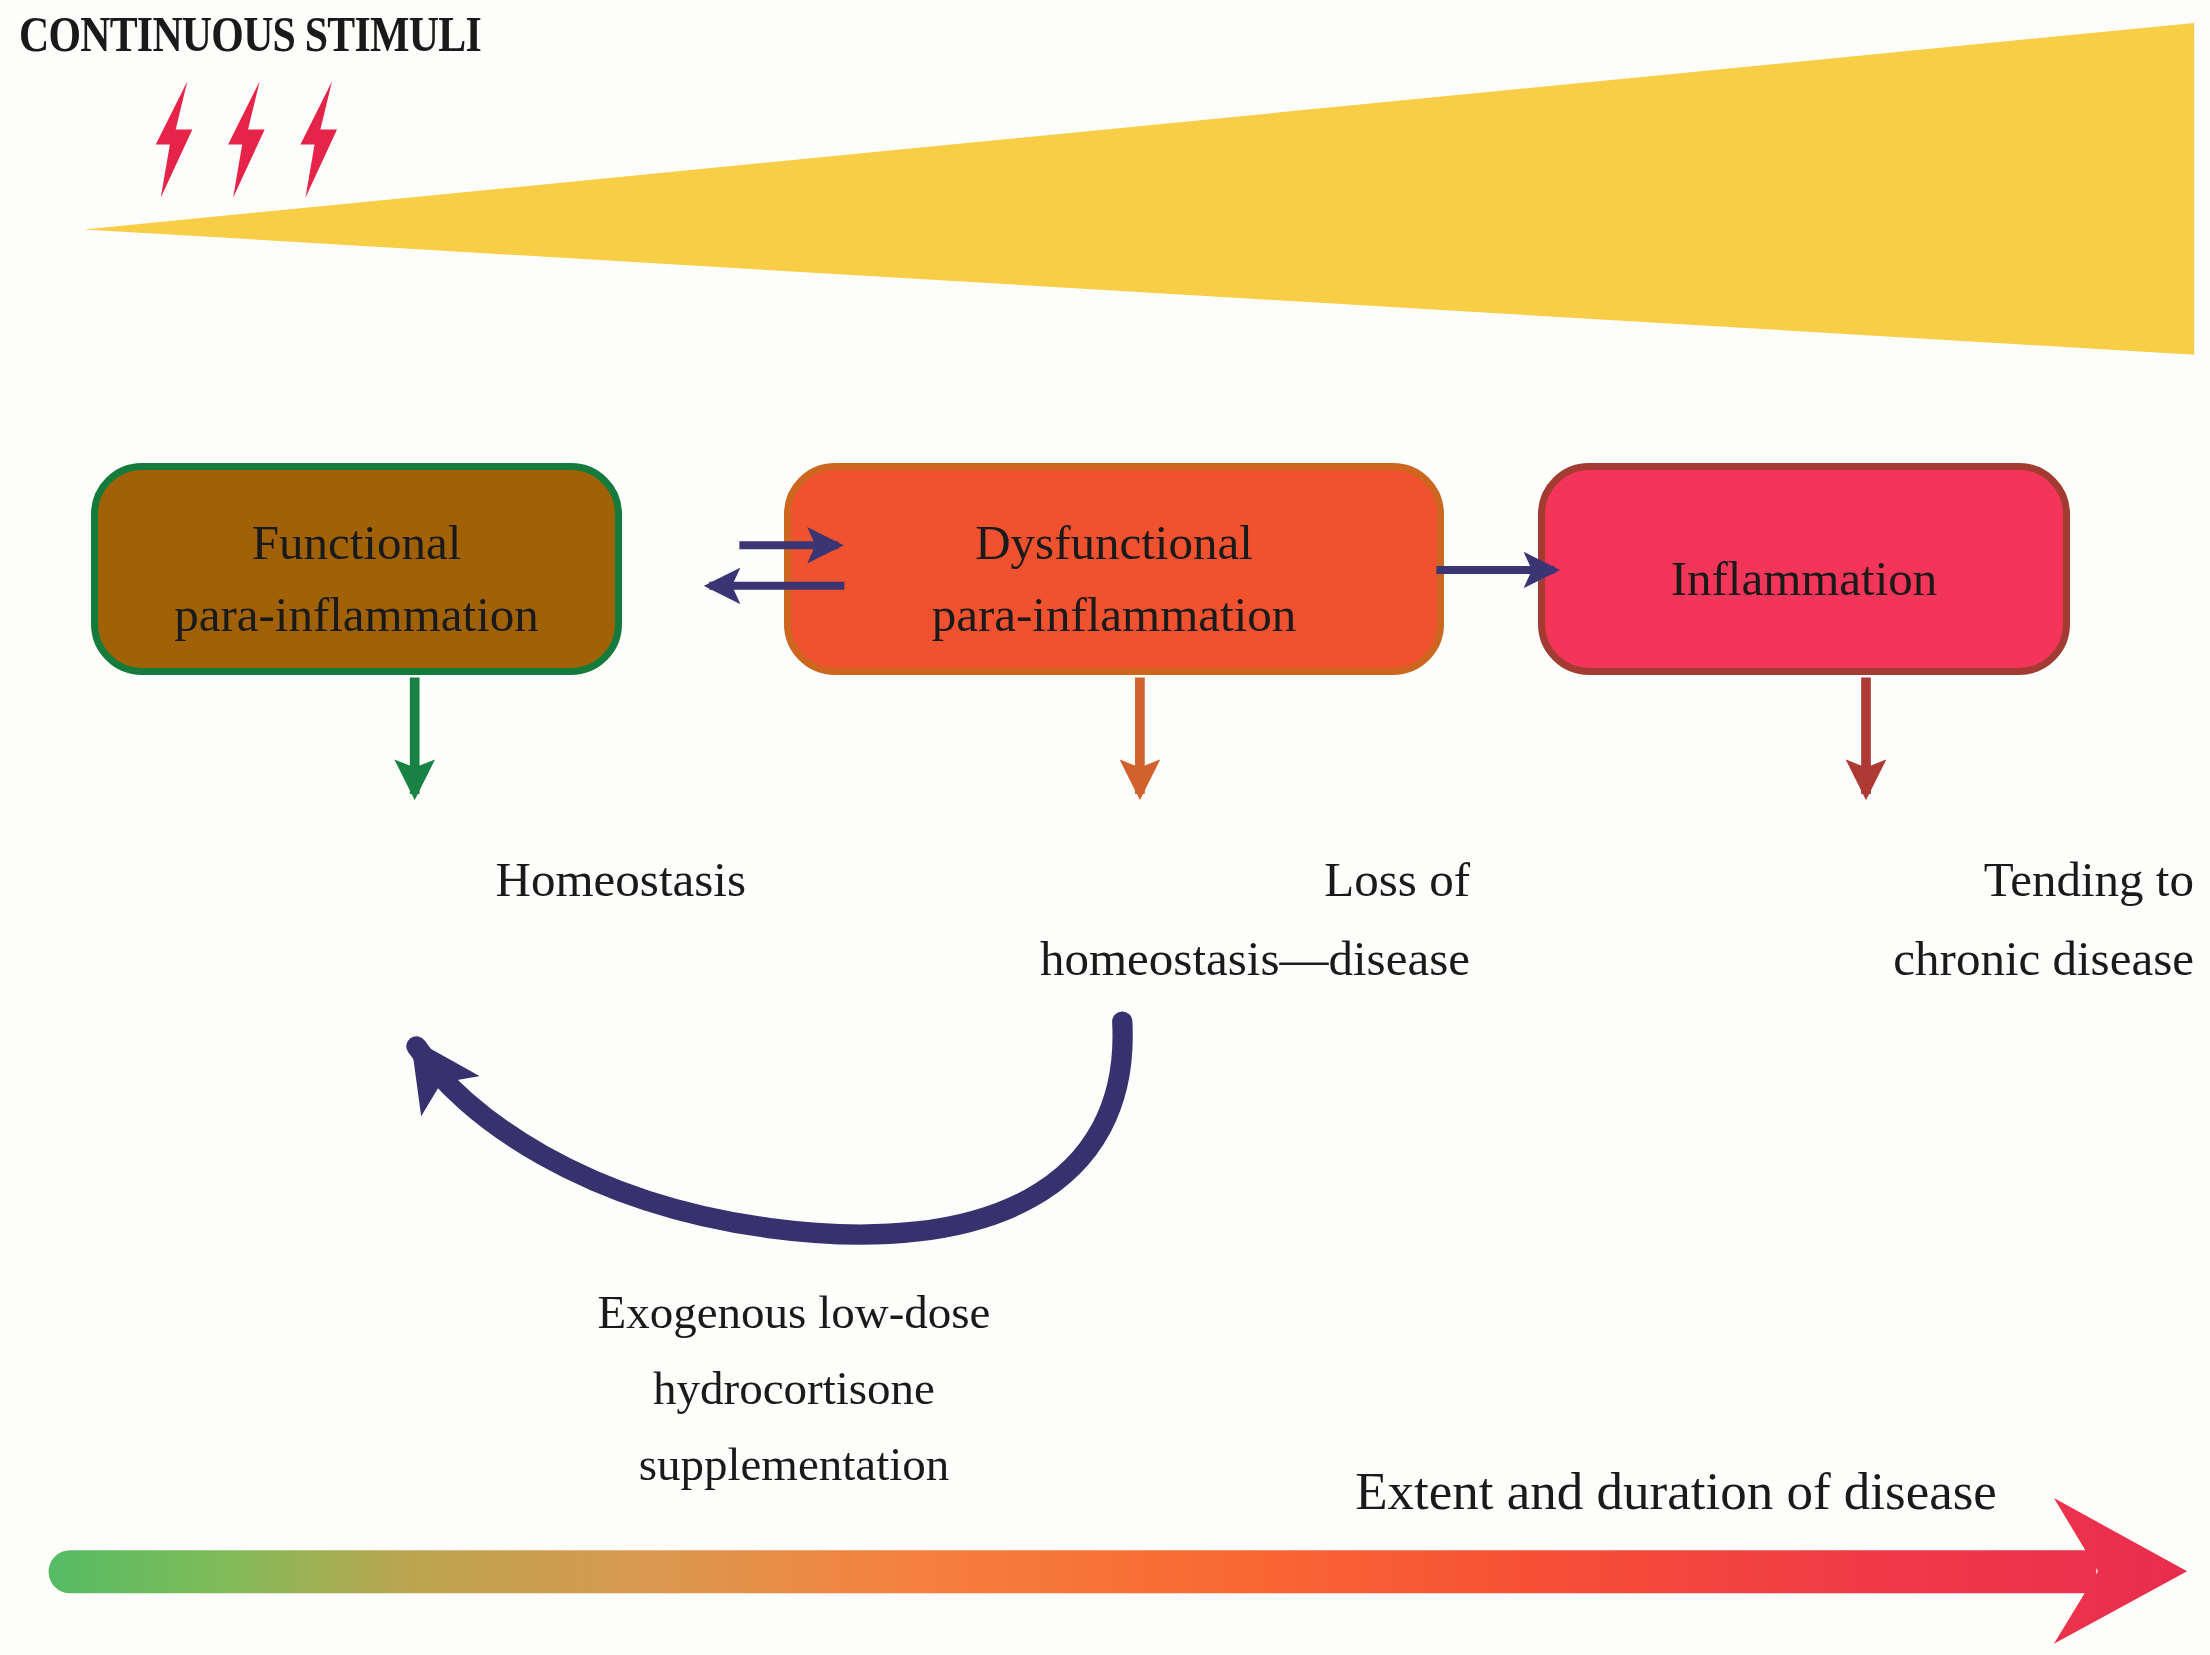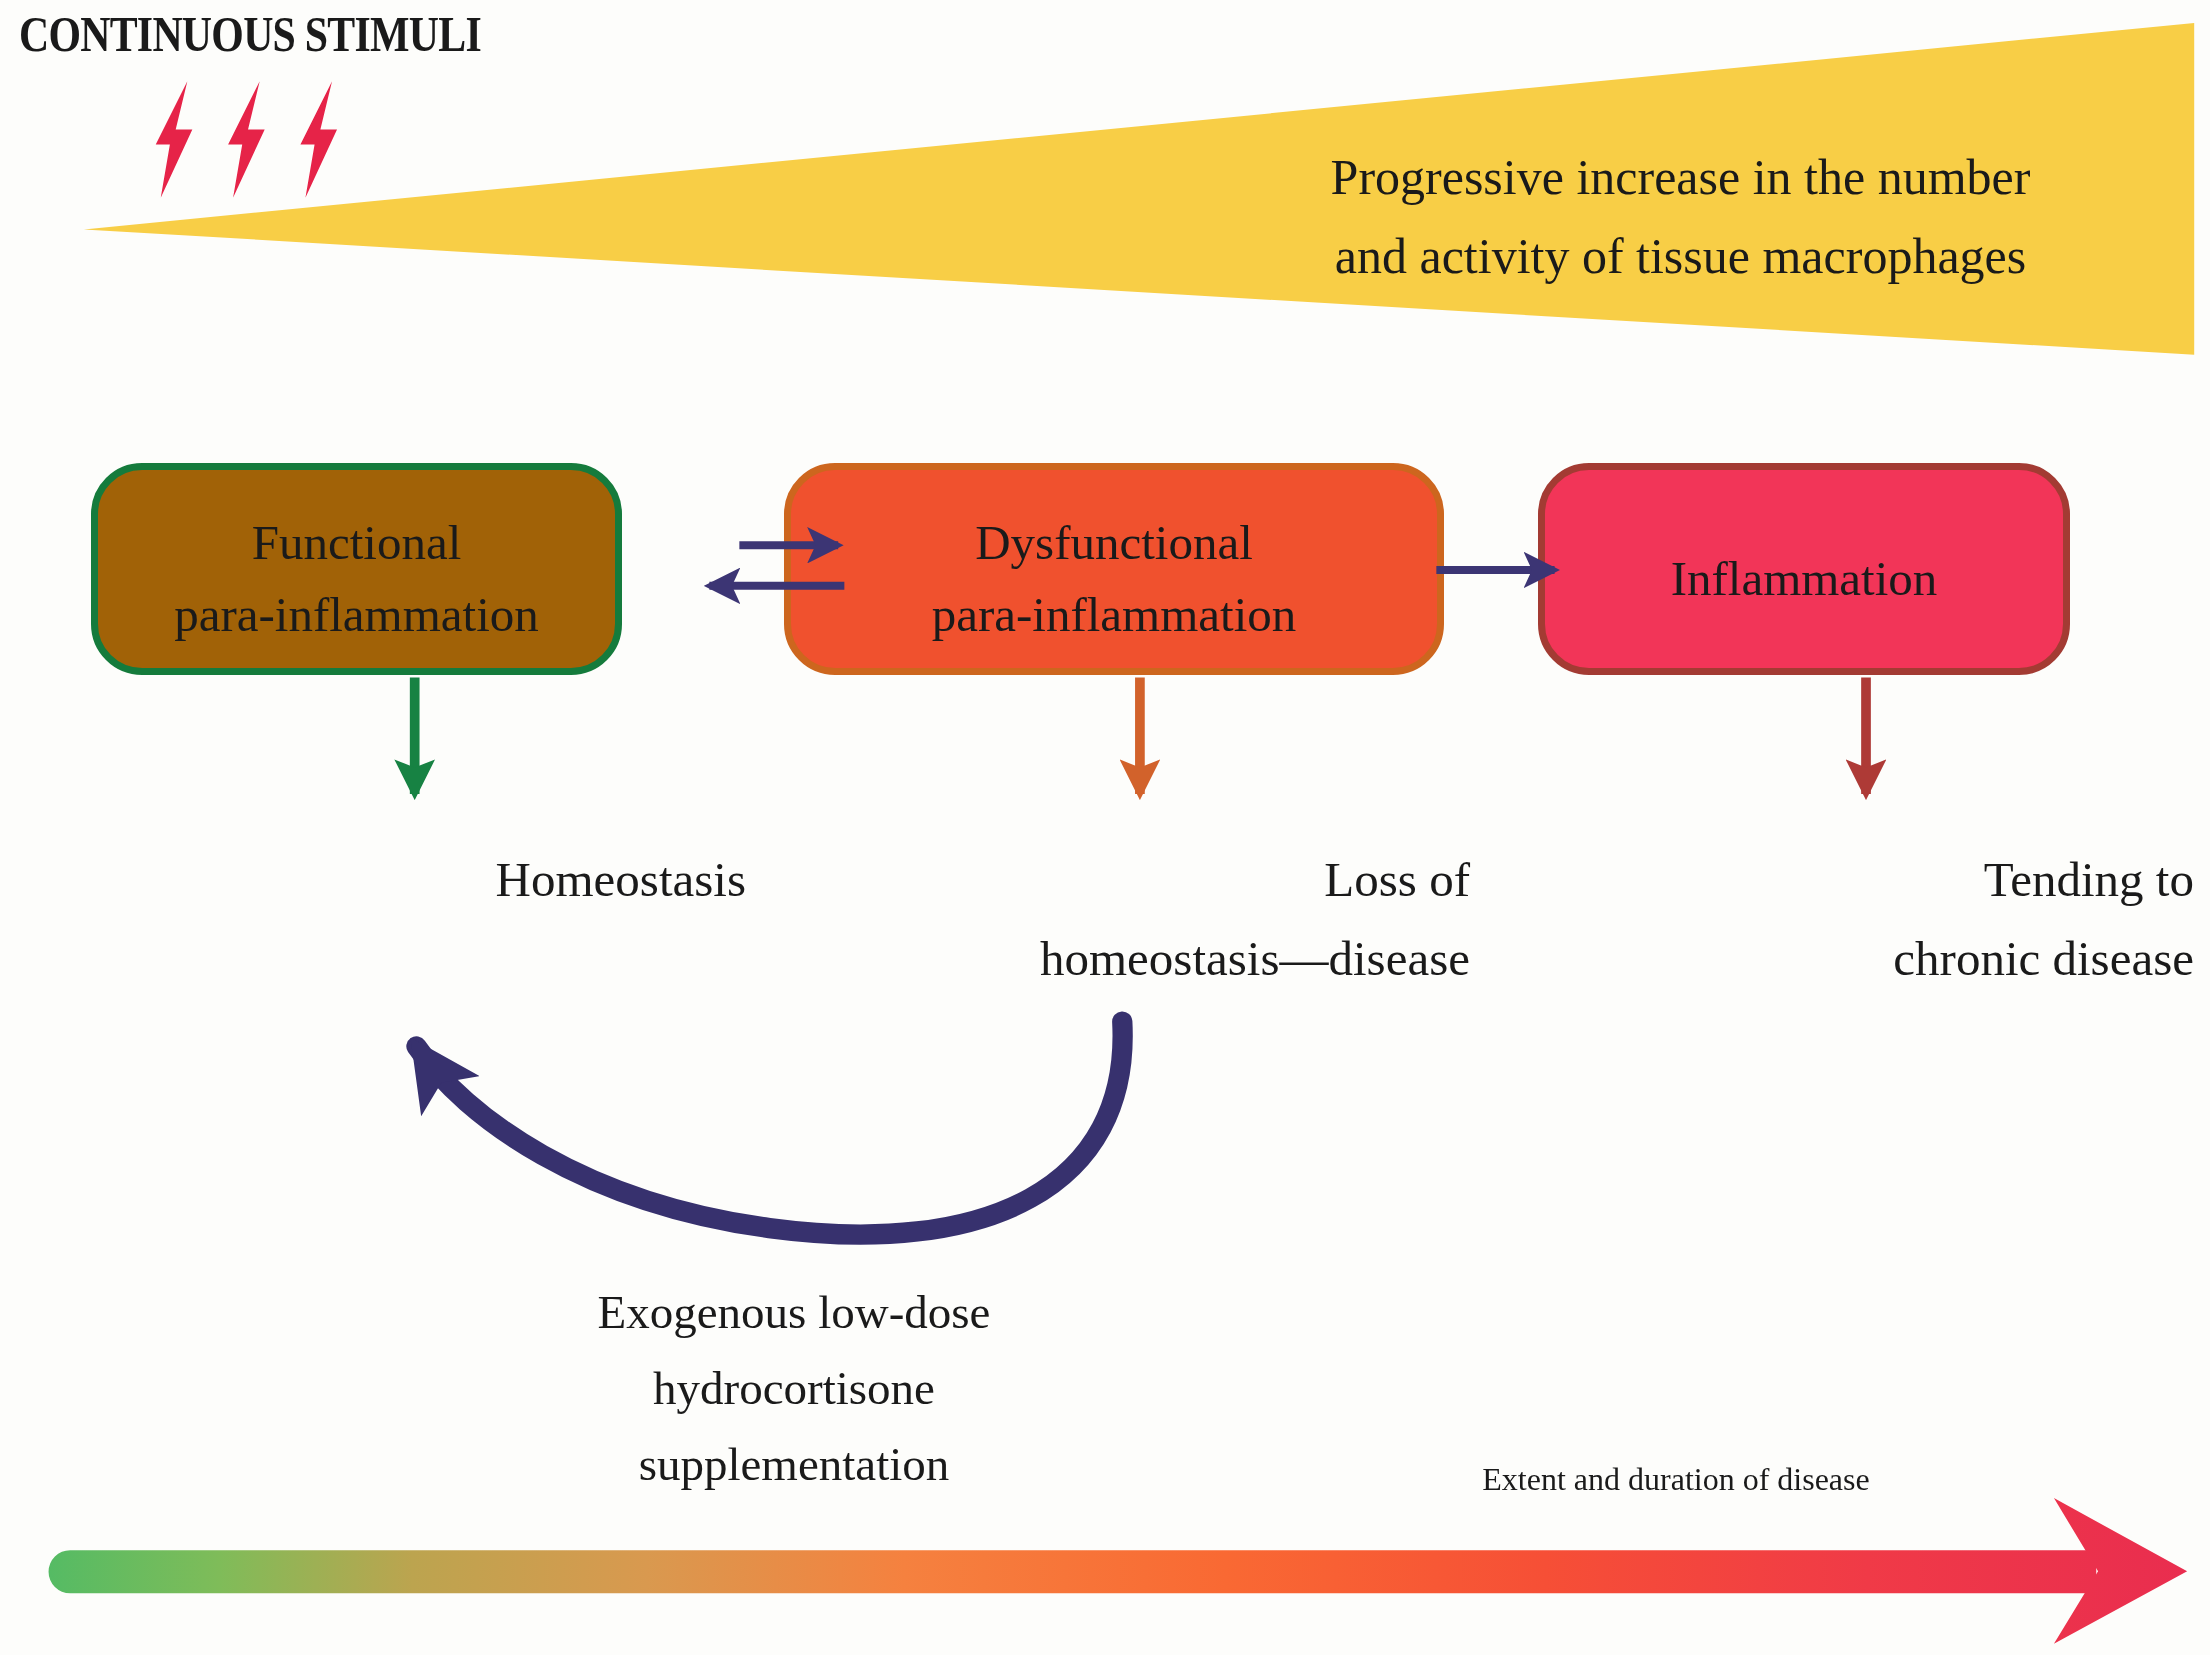--- a/index.html
+++ b/index.html
@@ -41,21 +41,21 @@
   }
   .outcome-1{left:91px;width:655px;}
   .outcome-2{left:810px;width:660px;}
   .outcome-3{left:1538px;width:656px;}
   .feedback-label{
     left:353px;top:1274px;width:882px;
     font-size:47px;line-height:76px;text-align:center;
   }
   .timeline-label{
     left:1235px;top:1461px;width:882px;
-    font-size:32px;text-align:center;
+    font-size:53px;text-align:center;
   }
 </style>
 </head>
 <body>
 
 <div id="figure">
 
   <svg id="overlay" viewBox="0 0 2506 1877" xmlns="http://www.w3.org/2000/svg">
     <defs>
       <linearGradient id="barGrad" gradientUnits="userSpaceOnUse" x1="55" y1="0" x2="2480" y2="0">
@@ -124,24 +124,20 @@
     </g>
 
     <g>
       <path d="M79.5 1757 H 2376 V 1806 H 79.5 A 24.5 24.5 0 0 1 55 1781.5 A 24.5 24.5 0 0 1 79.5 1757 Z" fill="url(#barGrad)"></path>
       <polygon points="2328,1698 2479,1781 2328,1863 2378,1781" fill="url(#barGrad)"></polygon>
     </g>
   </svg>
 
   <div class="txt fig-title">CONTINUOUS STIMULI</div>
 
-  <div class="txt wedge-label">
-    <div>Progressive increase in the number</div>
-    <div>and activity of tissue macrophages</div>
-  </div>
 
   <div class="stage stage-functional">
     <div>Functional</div>
     <div>para-inflammation</div>
   </div>
   <div class="stage stage-dysfunctional">
     <div>Dysfunctional</div>
     <div>para-inflammation</div>
   </div>
   <div class="stage stage-inflammation">

